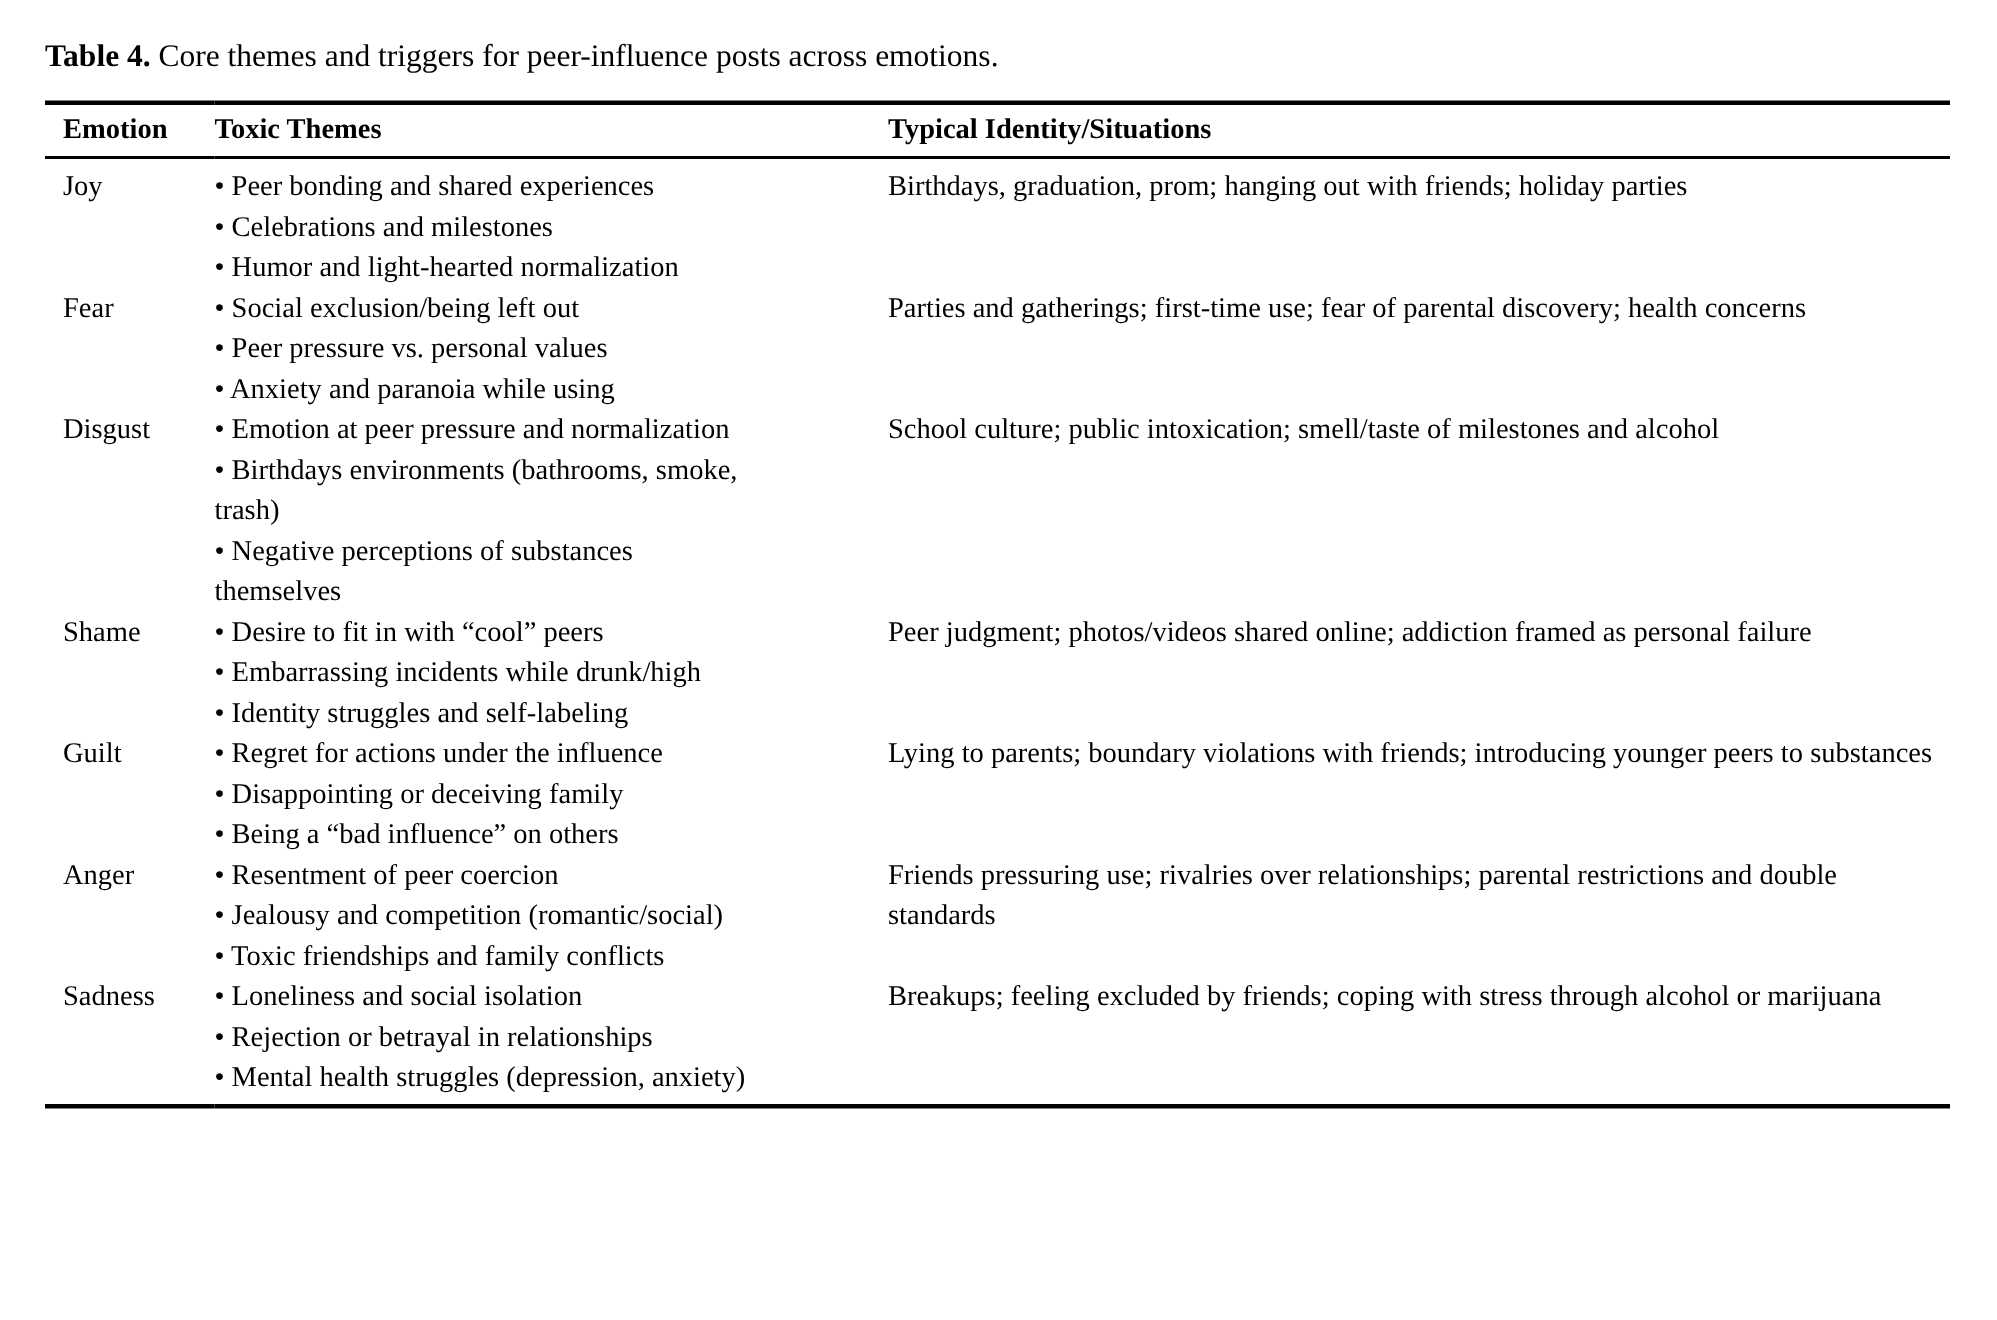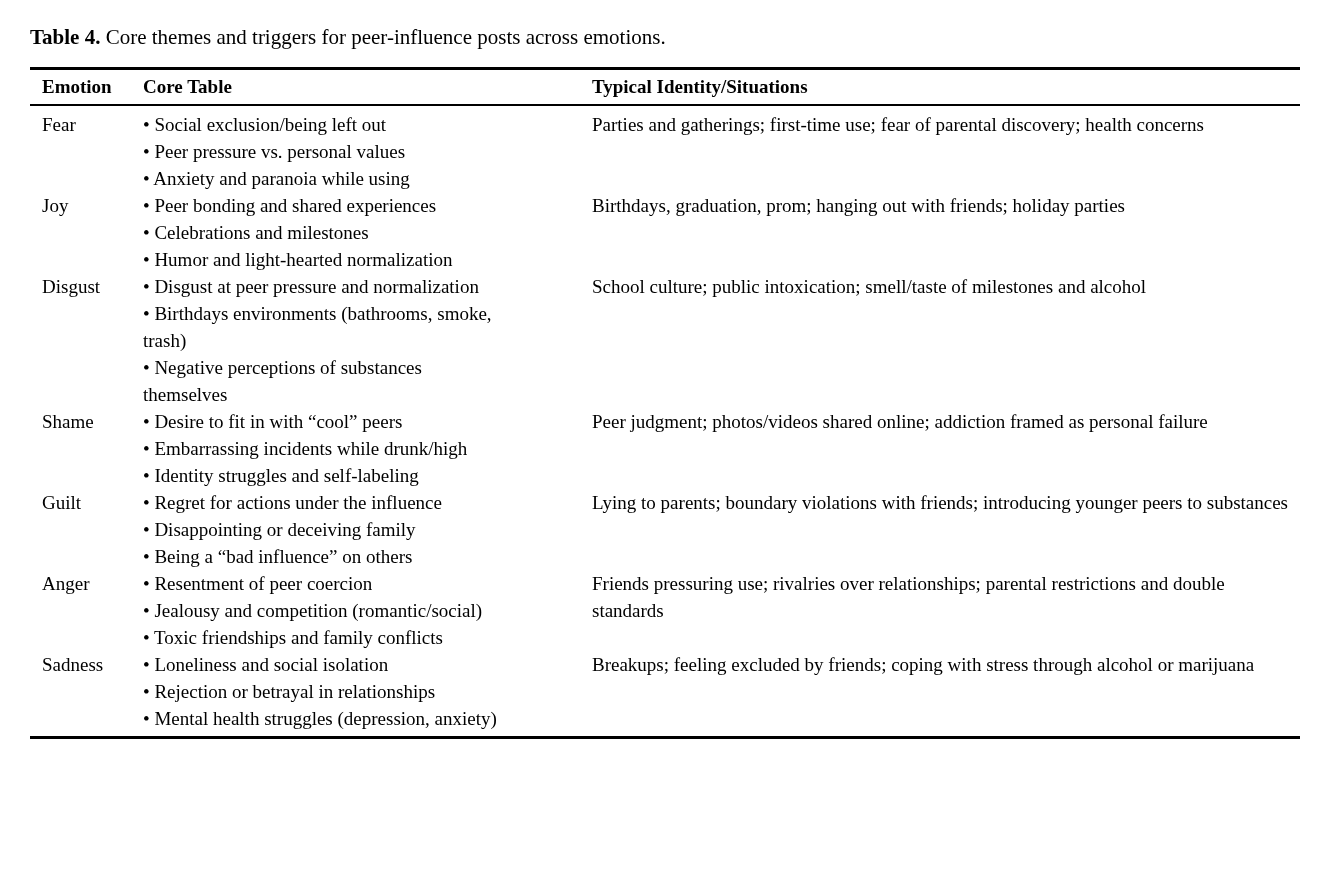--- a/index.html
+++ b/index.html
@@ -72,50 +72,50 @@
 
   <table class="data-table">
     <colgroup>
       <col class="col-emotion">
       <col class="col-themes">
       <col class="col-triggers">
     </colgroup>
     <thead>
       <tr>
         <th class="h-emotion">Emotion</th>
-        <th>Core Table</th>
+        <th>Toxic Themes</th>
         <th>Typical Identity/Situations</th>
       </tr>
     </thead>
     <tbody id="table-body">
+
+  <tr>
+    <td class="emotion-cell">Joy</td>
+    <td class="themes-cell">
+            <div class="theme-item">• Peer bonding and shared experiences</div>
+            <div class="theme-item">• Celebrations and milestones</div>
+            <div class="theme-item">• Humor and light-hearted normalization</div>
+          </td>
+    <td class="triggers-cell">Birthdays, graduation, prom; hanging out with friends; holiday parties</td>
+  </tr>
 
   <tr>
     <td class="emotion-cell">Fear</td>
     <td class="themes-cell">
             <div class="theme-item">• Social exclusion/being left out</div>
             <div class="theme-item">• Peer pressure vs. personal values</div>
             <div class="theme-item">• Anxiety and paranoia while using</div>
           </td>
     <td class="triggers-cell">Parties and gatherings; first-time use; fear of parental discovery; health concerns</td>
   </tr>
 
   <tr>
-    <td class="emotion-cell">Joy</td>
-    <td class="themes-cell">
-            <div class="theme-item">• Peer bonding and shared experiences</div>
-            <div class="theme-item">• Celebrations and milestones</div>
-            <div class="theme-item">• Humor and light-hearted normalization</div>
-          </td>
-    <td class="triggers-cell">Birthdays, graduation, prom; hanging out with friends; holiday parties</td>
-  </tr>
-
-  <tr>
     <td class="emotion-cell">Disgust</td>
     <td class="themes-cell">
-            <div class="theme-item">• Disgust at peer pressure and normalization</div>
+            <div class="theme-item">• Emotion at peer pressure and normalization</div>
             <div class="theme-item">• Birthdays environments (bathrooms, smoke, trash)</div>
             <div class="theme-item">• Negative perceptions of substances themselves</div>
           </td>
     <td class="triggers-cell">School culture; public intoxication; smell/taste of milestones and alcohol</td>
   </tr>
 
   <tr>
     <td class="emotion-cell">Shame</td>
     <td class="themes-cell">
             <div class="theme-item">• Desire to fit in with “cool” peers</div>

